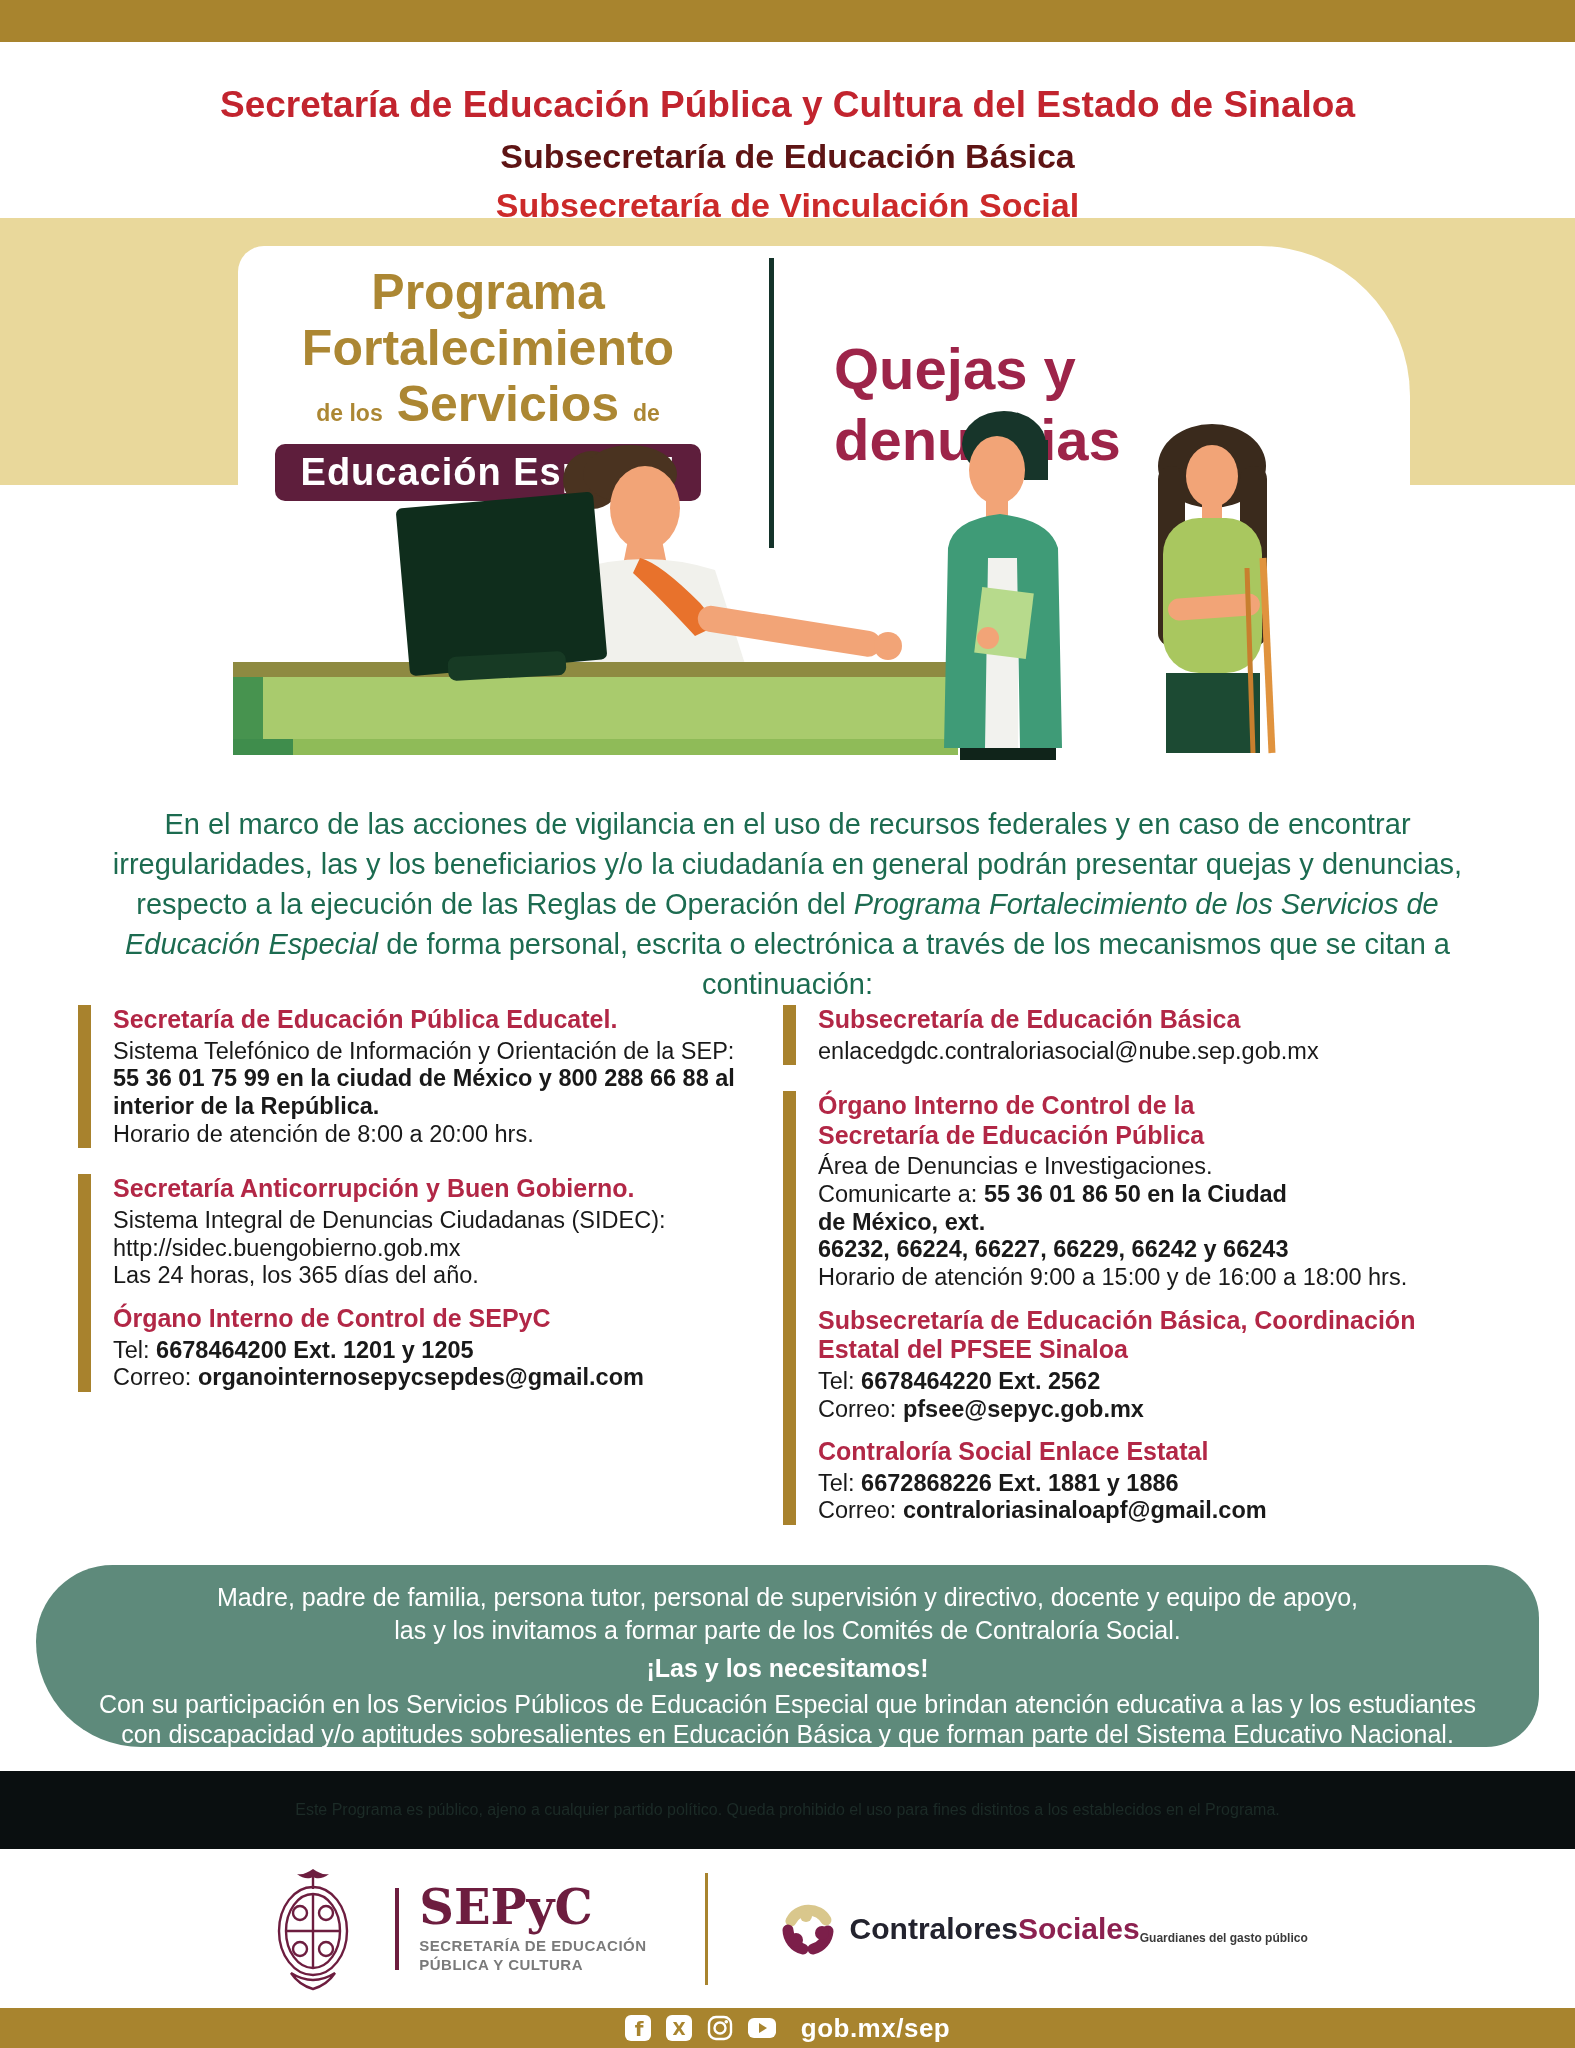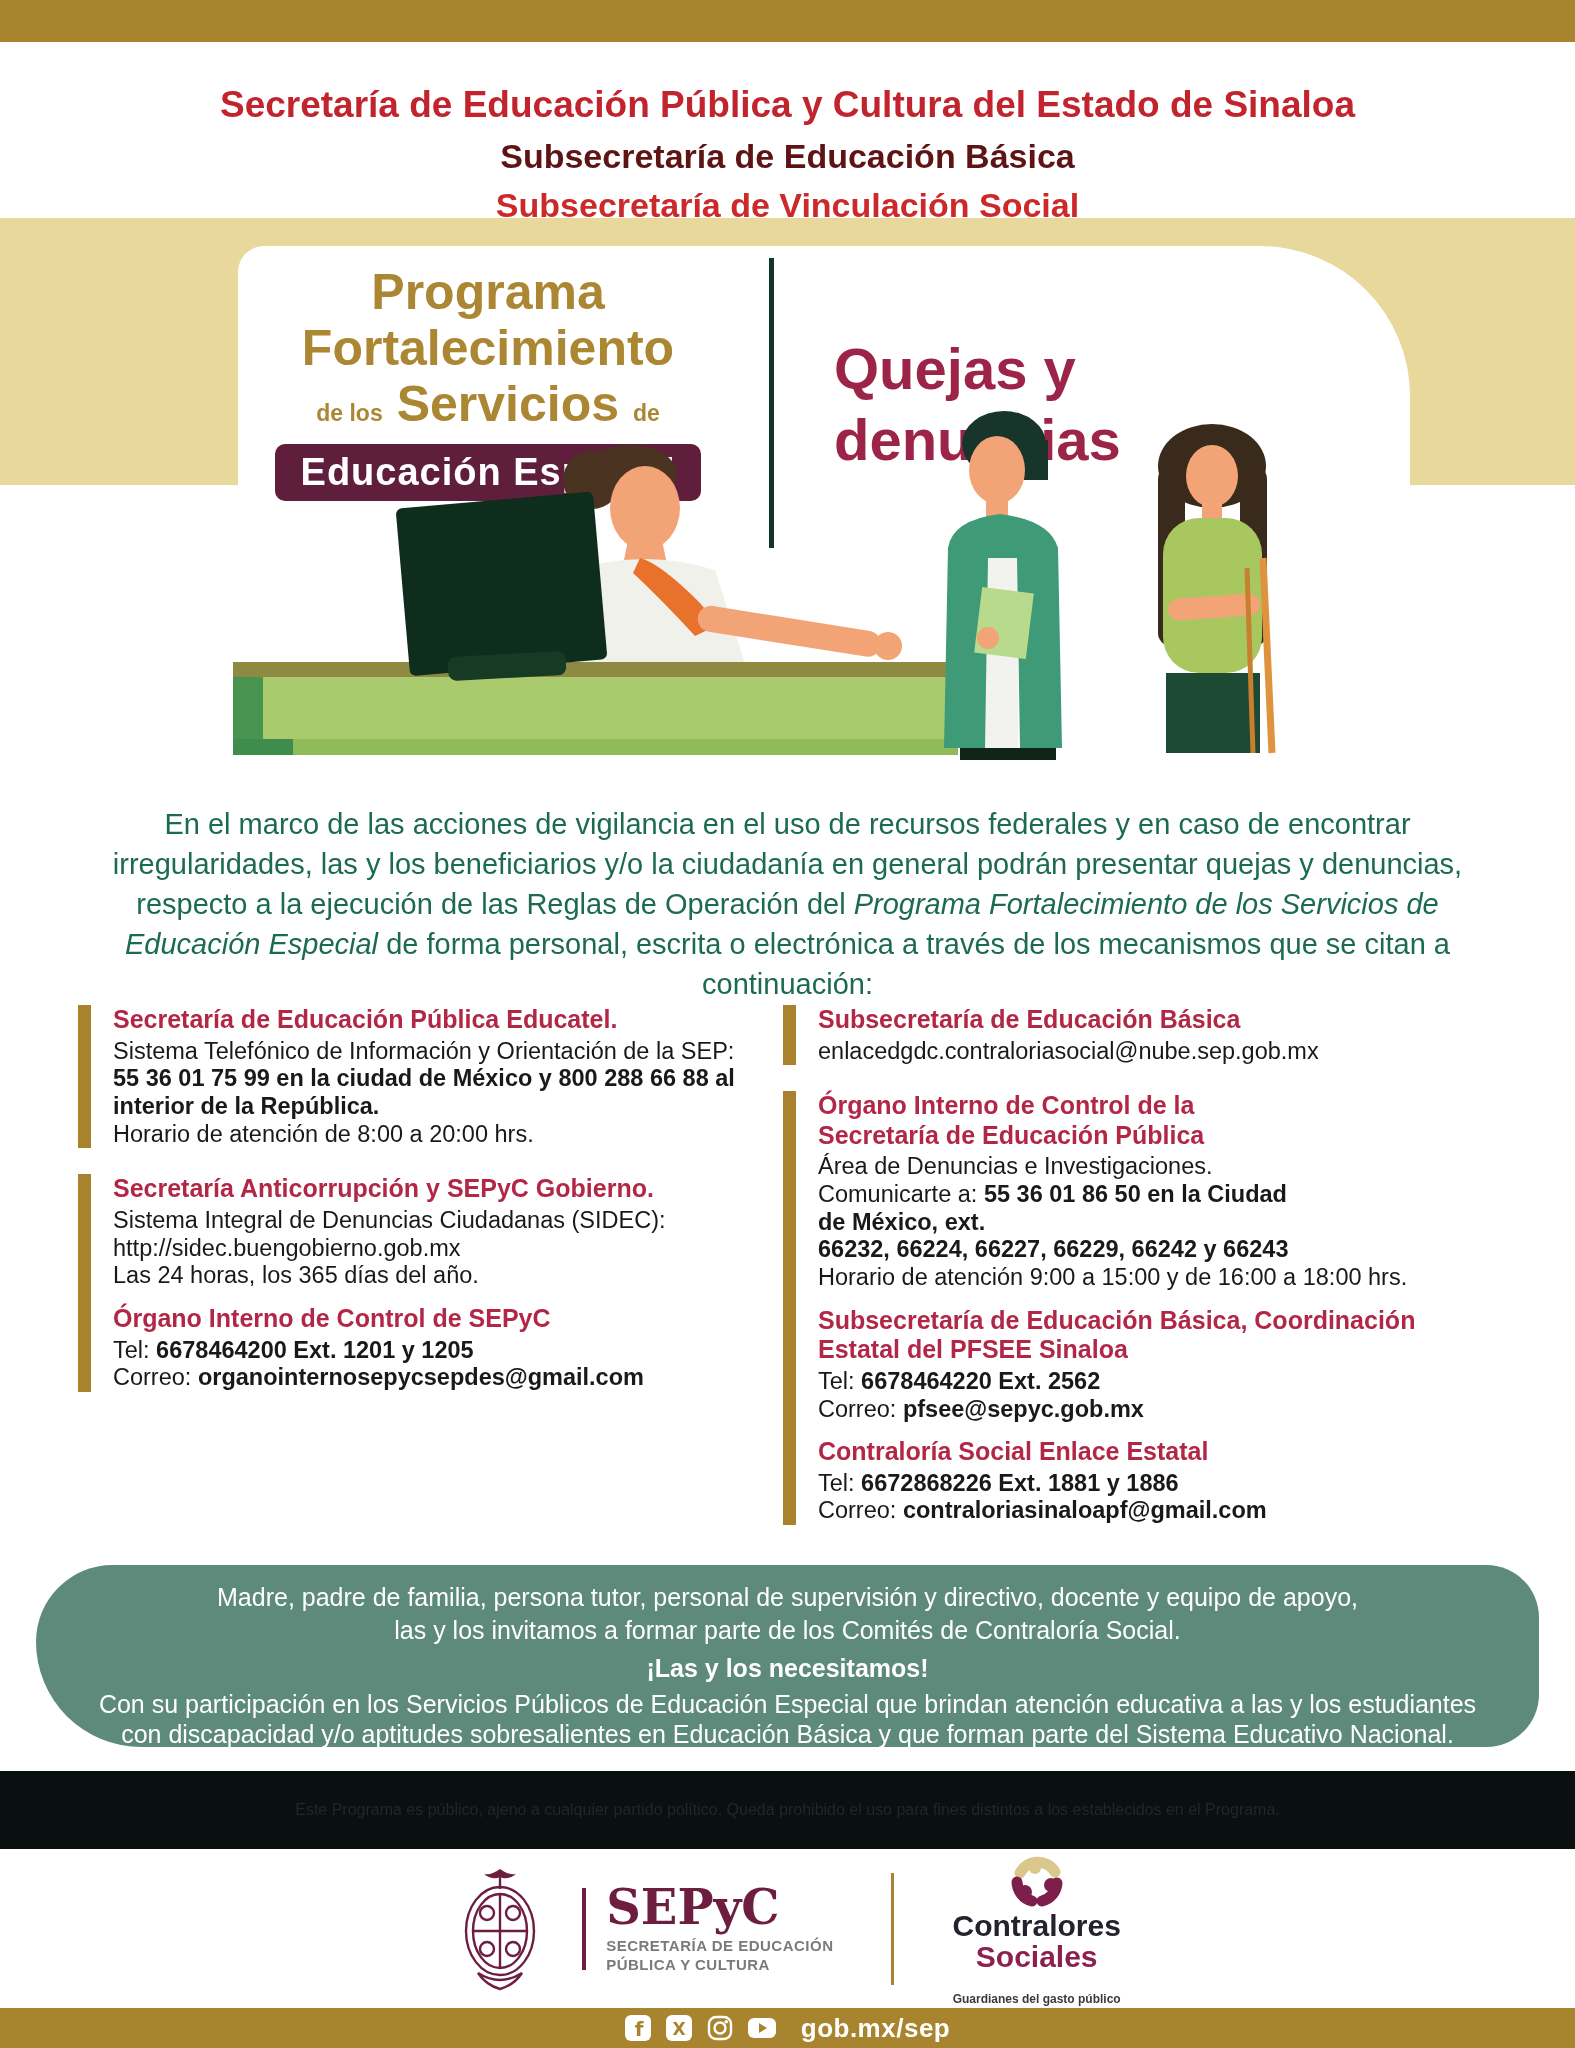--- a/index.html
+++ b/index.html
@@ -61,21 +61,21 @@
   .crest{margin-right:16px}
   .sinaloa-block{text-align:center}
   .sinaloa-name{font-family:"DejaVu Serif",serif;font-weight:bold;font-size:54px;
                 color:#6d1d3f;letter-spacing:1px;line-height:1}
   .sinaloa-sub{font-size:17px;font-weight:bold;color:#6d1d3f;letter-spacing:7px;margin-top:6px}
   .v-div{width:4px;height:82px;background:#6d1d3f;margin:0 20px}
   .sepyc-name{font-family:"DejaVu Serif",serif;font-weight:bold;font-size:48px;
               color:#6d1d3f;line-height:1}
   .sepyc-sub{font-size:15px;font-weight:bold;color:#7a7a7a;line-height:1.3;margin-top:5px;letter-spacing:.5px}
   .gold-div{width:3px;height:112px;background:#a8842e;margin:0 58px}
-  .contralores{display:flex;flex-direction:column;align-items:center}
+  .contralores{display:flex;flex-direction:row;align-items:center}
   .c-name{font-size:30px;font-weight:800;color:#23232e;line-height:1.05}
   .c-soc{font-size:30px;font-weight:800;color:#8c2150;line-height:1.05}
   .c-tag{font-size:12px;font-weight:bold;color:#3a3a3a;margin-top:19px}
 
   
   .bottom-bar{height:40px;background:#a8842e;display:flex;align-items:center;justify-content:center;gap:15px}
   .social-icon{display:block}
   .bottom-url{color:#fff;font-size:26px;font-weight:bold;margin-left:10px;letter-spacing:.5px}
 </style>
 </head>
@@ -163,21 +163,21 @@
       <div class="contact-group">
         <div class="contact-block">
           <div class="contact-title">Secretaría de Educación Pública Educatel.</div>
           <div class="contact-line"><span>Sistema Telefónico de Información y Orientación de la SEP:</span></div>
           <div class="contact-line"><b>55 36 01 75 99 en la ciudad de México y 800 288 66 88 al interior de la República.</b></div>
           <div class="contact-line"><span>Horario de atención de 8:00 a 20:00 hrs.</span></div>
         </div>
       </div>
       <div class="contact-group">
         <div class="contact-block">
-          <div class="contact-title">Secretaría Anticorrupción y SEPyC Gobierno.</div>
+          <div class="contact-title">Secretaría Anticorrupción y Buen Gobierno.</div>
           <div class="contact-line"><span>Sistema Integral de Denuncias Ciudadanas (SIDEC):</span></div>
           <div class="contact-line"><span>http://sidec.buengobierno.gob.mx</span></div>
           <div class="contact-line"><span>Las 24 horas, los 365 días del año.</span></div>
         </div>
         <div class="contact-block">
           <div class="contact-title">Órgano Interno de Control de SEPyC</div>
           <div class="contact-line"><span>Tel: </span><b>6678464200 Ext. 1201 y 1205</b></div>
           <div class="contact-line"><span>Correo: </span><b>organointernosepycsepdes@gmail.com</b></div>
         </div>
       </div>

